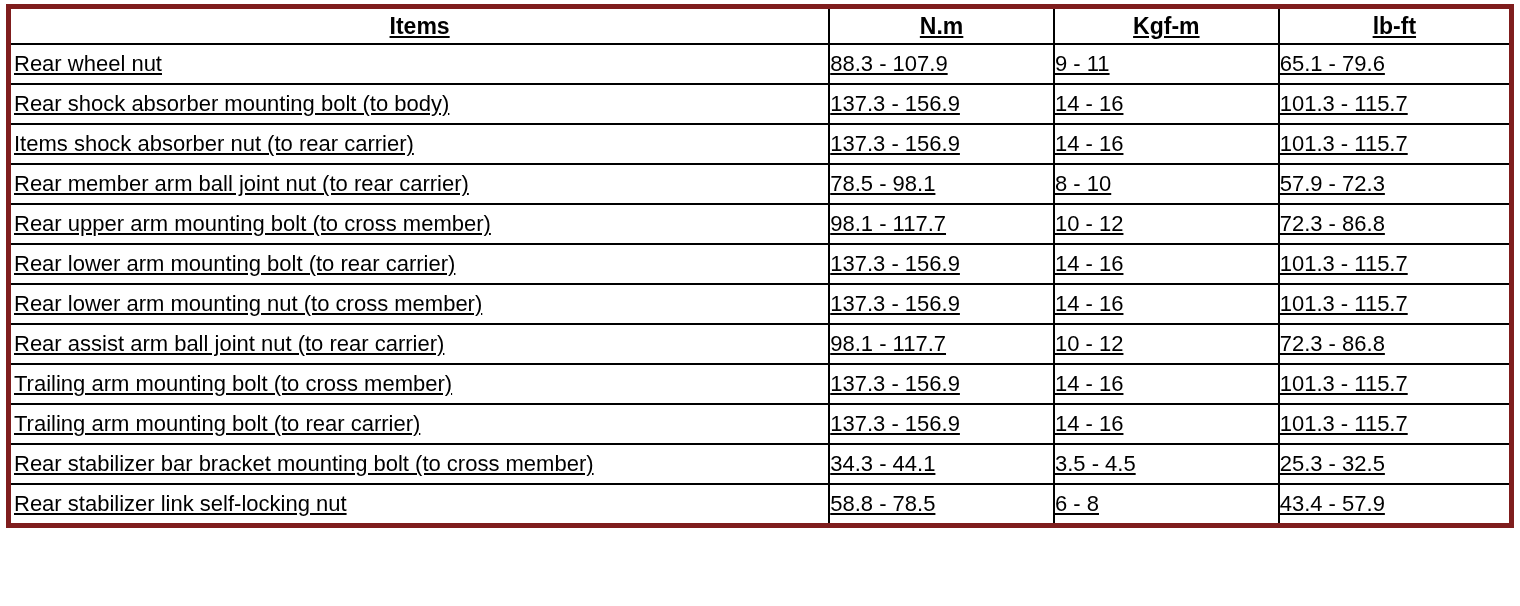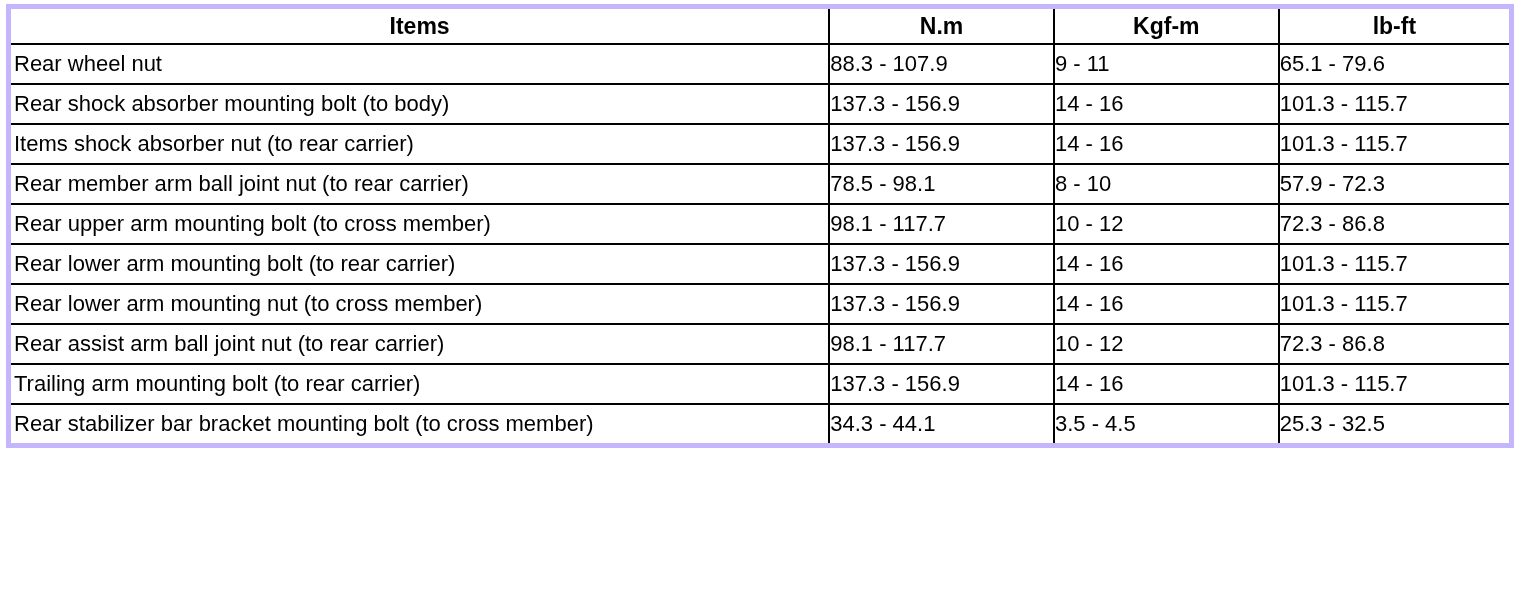--- a/index.html
+++ b/index.html
@@ -12,22 +12,23 @@
     font-family: "Liberation Sans", sans-serif;
     color: #000000;
   }
   .table-wrap {
     padding: 4px 6px;
   }
   table.spec-table {
     border-collapse: collapse;
     table-layout: fixed;
     width: 1508px;
-    border: 5px solid #c4b5fd;
+    border: 5px solid #7f1d1d;
     background: #ffffff;
+    text-decoration: underline;
   }
   col.col-items { width: 818px; }
   col.col-nm    { width: 224px; }
   col.col-kgfm  { width: 224px; }
   col.col-lbft  { width: 232px; }
   th, td {
     border: 2px solid #000000;
     padding: 0;
     white-space: nowrap;
     overflow: hidden;
@@ -123,30 +124,42 @@
   </tr>
 
   <tr>
     <td class="item-cell">Rear assist arm ball joint nut (to rear carrier)</td>
     <td class="num-cell">98.1 - 117.7</td>
     <td class="num-cell">10 - 12</td>
     <td class="num-cell">72.3 - 86.8</td>
   </tr>
 
 
+  <tr>
+    <td class="item-cell">Trailing arm mounting bolt (to cross member)</td>
+    <td class="num-cell">137.3 - 156.9</td>
+    <td class="num-cell">14 - 16</td>
+    <td class="num-cell">101.3 - 115.7</td>
+  </tr>
 
   <tr>
     <td class="item-cell">Trailing arm mounting bolt (to rear carrier)</td>
     <td class="num-cell">137.3 - 156.9</td>
     <td class="num-cell">14 - 16</td>
     <td class="num-cell">101.3 - 115.7</td>
   </tr>
 
   <tr>
     <td class="item-cell">Rear stabilizer bar bracket mounting bolt (to cross member)</td>
     <td class="num-cell">34.3 - 44.1</td>
     <td class="num-cell">3.5 - 4.5</td>
     <td class="num-cell">25.3 - 32.5</td>
   </tr>
 
+  <tr>
+    <td class="item-cell">Rear stabilizer link self-locking nut</td>
+    <td class="num-cell">58.8 - 78.5</td>
+    <td class="num-cell">6 - 8</td>
+    <td class="num-cell">43.4 - 57.9</td>
+  </tr>
 </tbody>
   </table>
 </div>
 
 </body></html>

